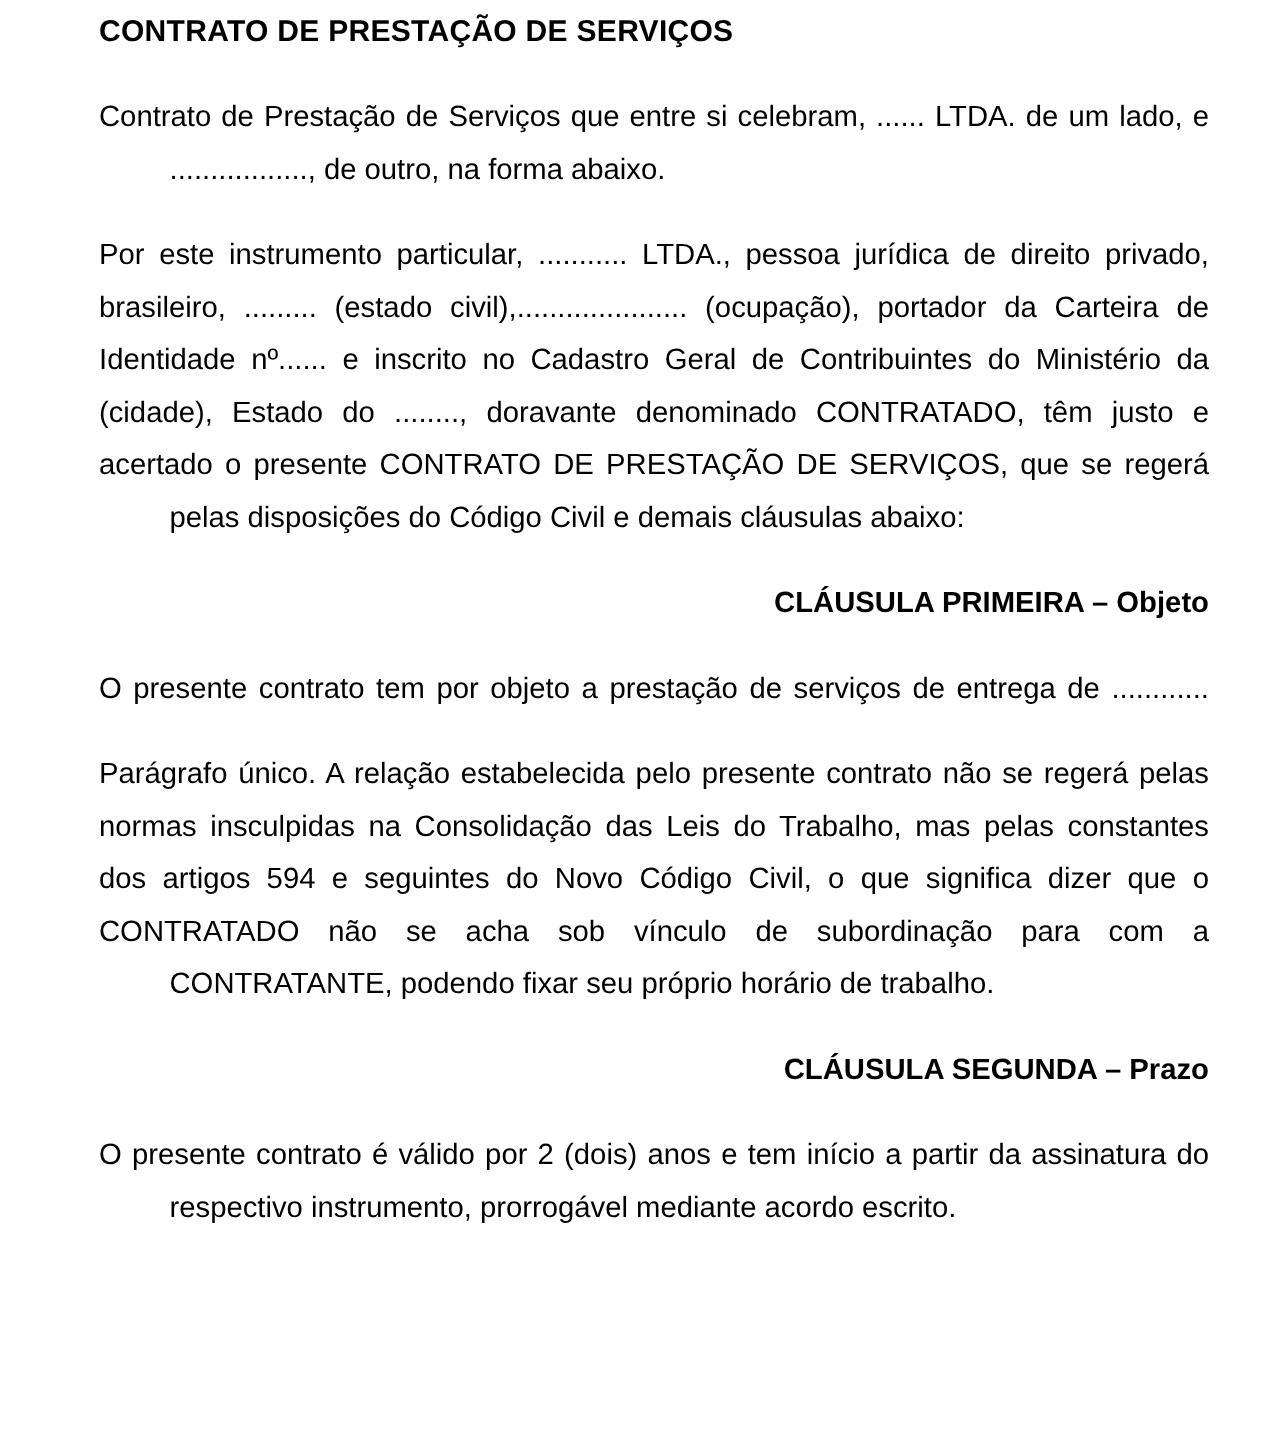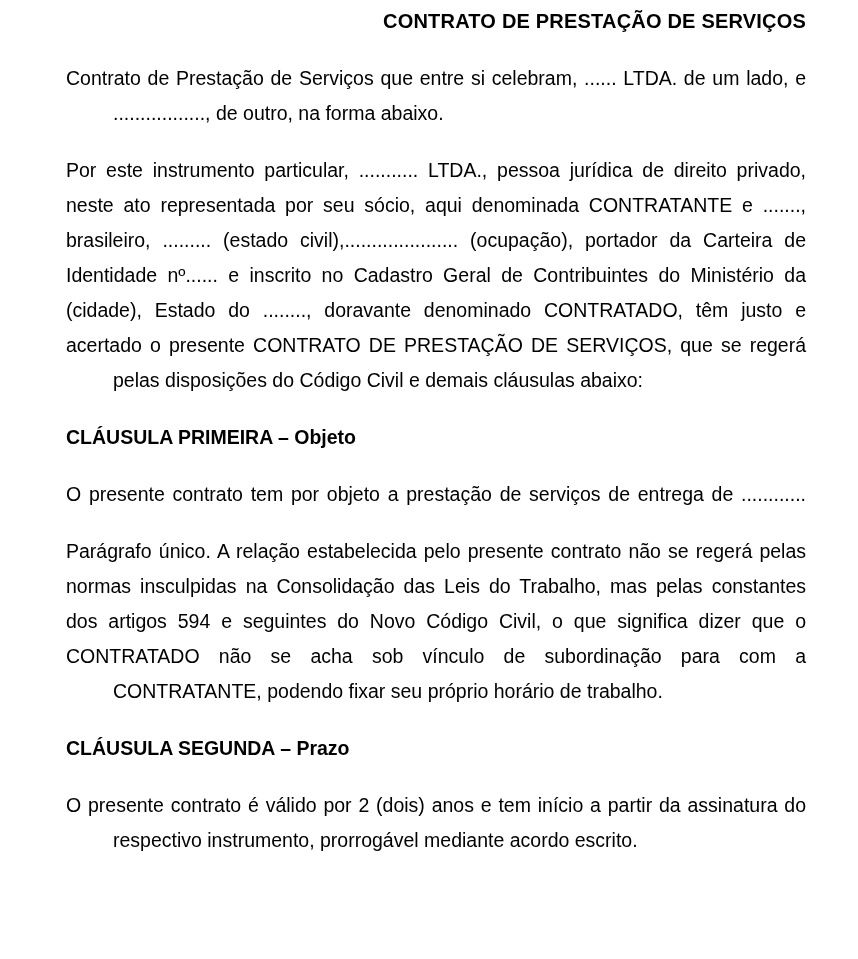--- a/index.html
+++ b/index.html
@@ -16,29 +16,29 @@
     background: #ffffff;
     color: #000000;
     font-family: "Liberation Sans", "DejaVu Sans", sans-serif;
     font-size: 19.5px;
     overflow: hidden;
   }
   .doc-title {
     margin: 0 0 22px 0;
     font-size: 20px;
     font-weight: bold;
-    text-align: right;
+    text-align: left;
     line-height: 35px;
     letter-spacing: 0.2px;
   }
   .clause-heading {
     margin: 0 0 22px 0;
     font-size: 19.5px;
     font-weight: bold;
-    text-align: left;
+    text-align: right;
     line-height: 35px;
   }
   .para {
     margin: 0 0 22px 0;
     line-height: 35px;
   }
   .ln {
     display: block;
     text-align: justify;
     text-align-last: justify;
@@ -58,21 +58,20 @@
 
   <h1 class="doc-title">CONTRATO DE PRESTAÇÃO DE SERVIÇOS</h1>
 
   <p class="para">
     <span class="ln">Contrato de Prestação de Serviços que entre si celebram, ...... LTDA. de um lado, e</span>
     <span class="ln-last">................., de outro, na forma abaixo.</span>
   </p>
 
   <p class="para">
     <span class="ln">Por este instrumento particular, ........... LTDA., pessoa jurídica de direito privado,</span>
-    <span class="ln">neste ato representada por seu sócio, aqui denominada CONTRATANTE e .......,</span>
     <span class="ln">brasileiro, ......... (estado civil),..................... (ocupação), portador da Carteira de</span>
     <span class="ln">Identidade nº...... e inscrito no Cadastro Geral de Contribuintes do Ministério da</span>
     <span class="ln">(cidade), Estado do ........, doravante denominado CONTRATADO, têm justo e</span>
     <span class="ln">acertado o presente CONTRATO DE PRESTAÇÃO DE SERVIÇOS, que se regerá</span>
     <span class="ln-last">pelas disposições do Código Civil e demais cláusulas abaixo:</span>
   </p>
 
   <h2 class="clause-heading">CLÁUSULA PRIMEIRA – Objeto</h2>
 
   <p class="para">

